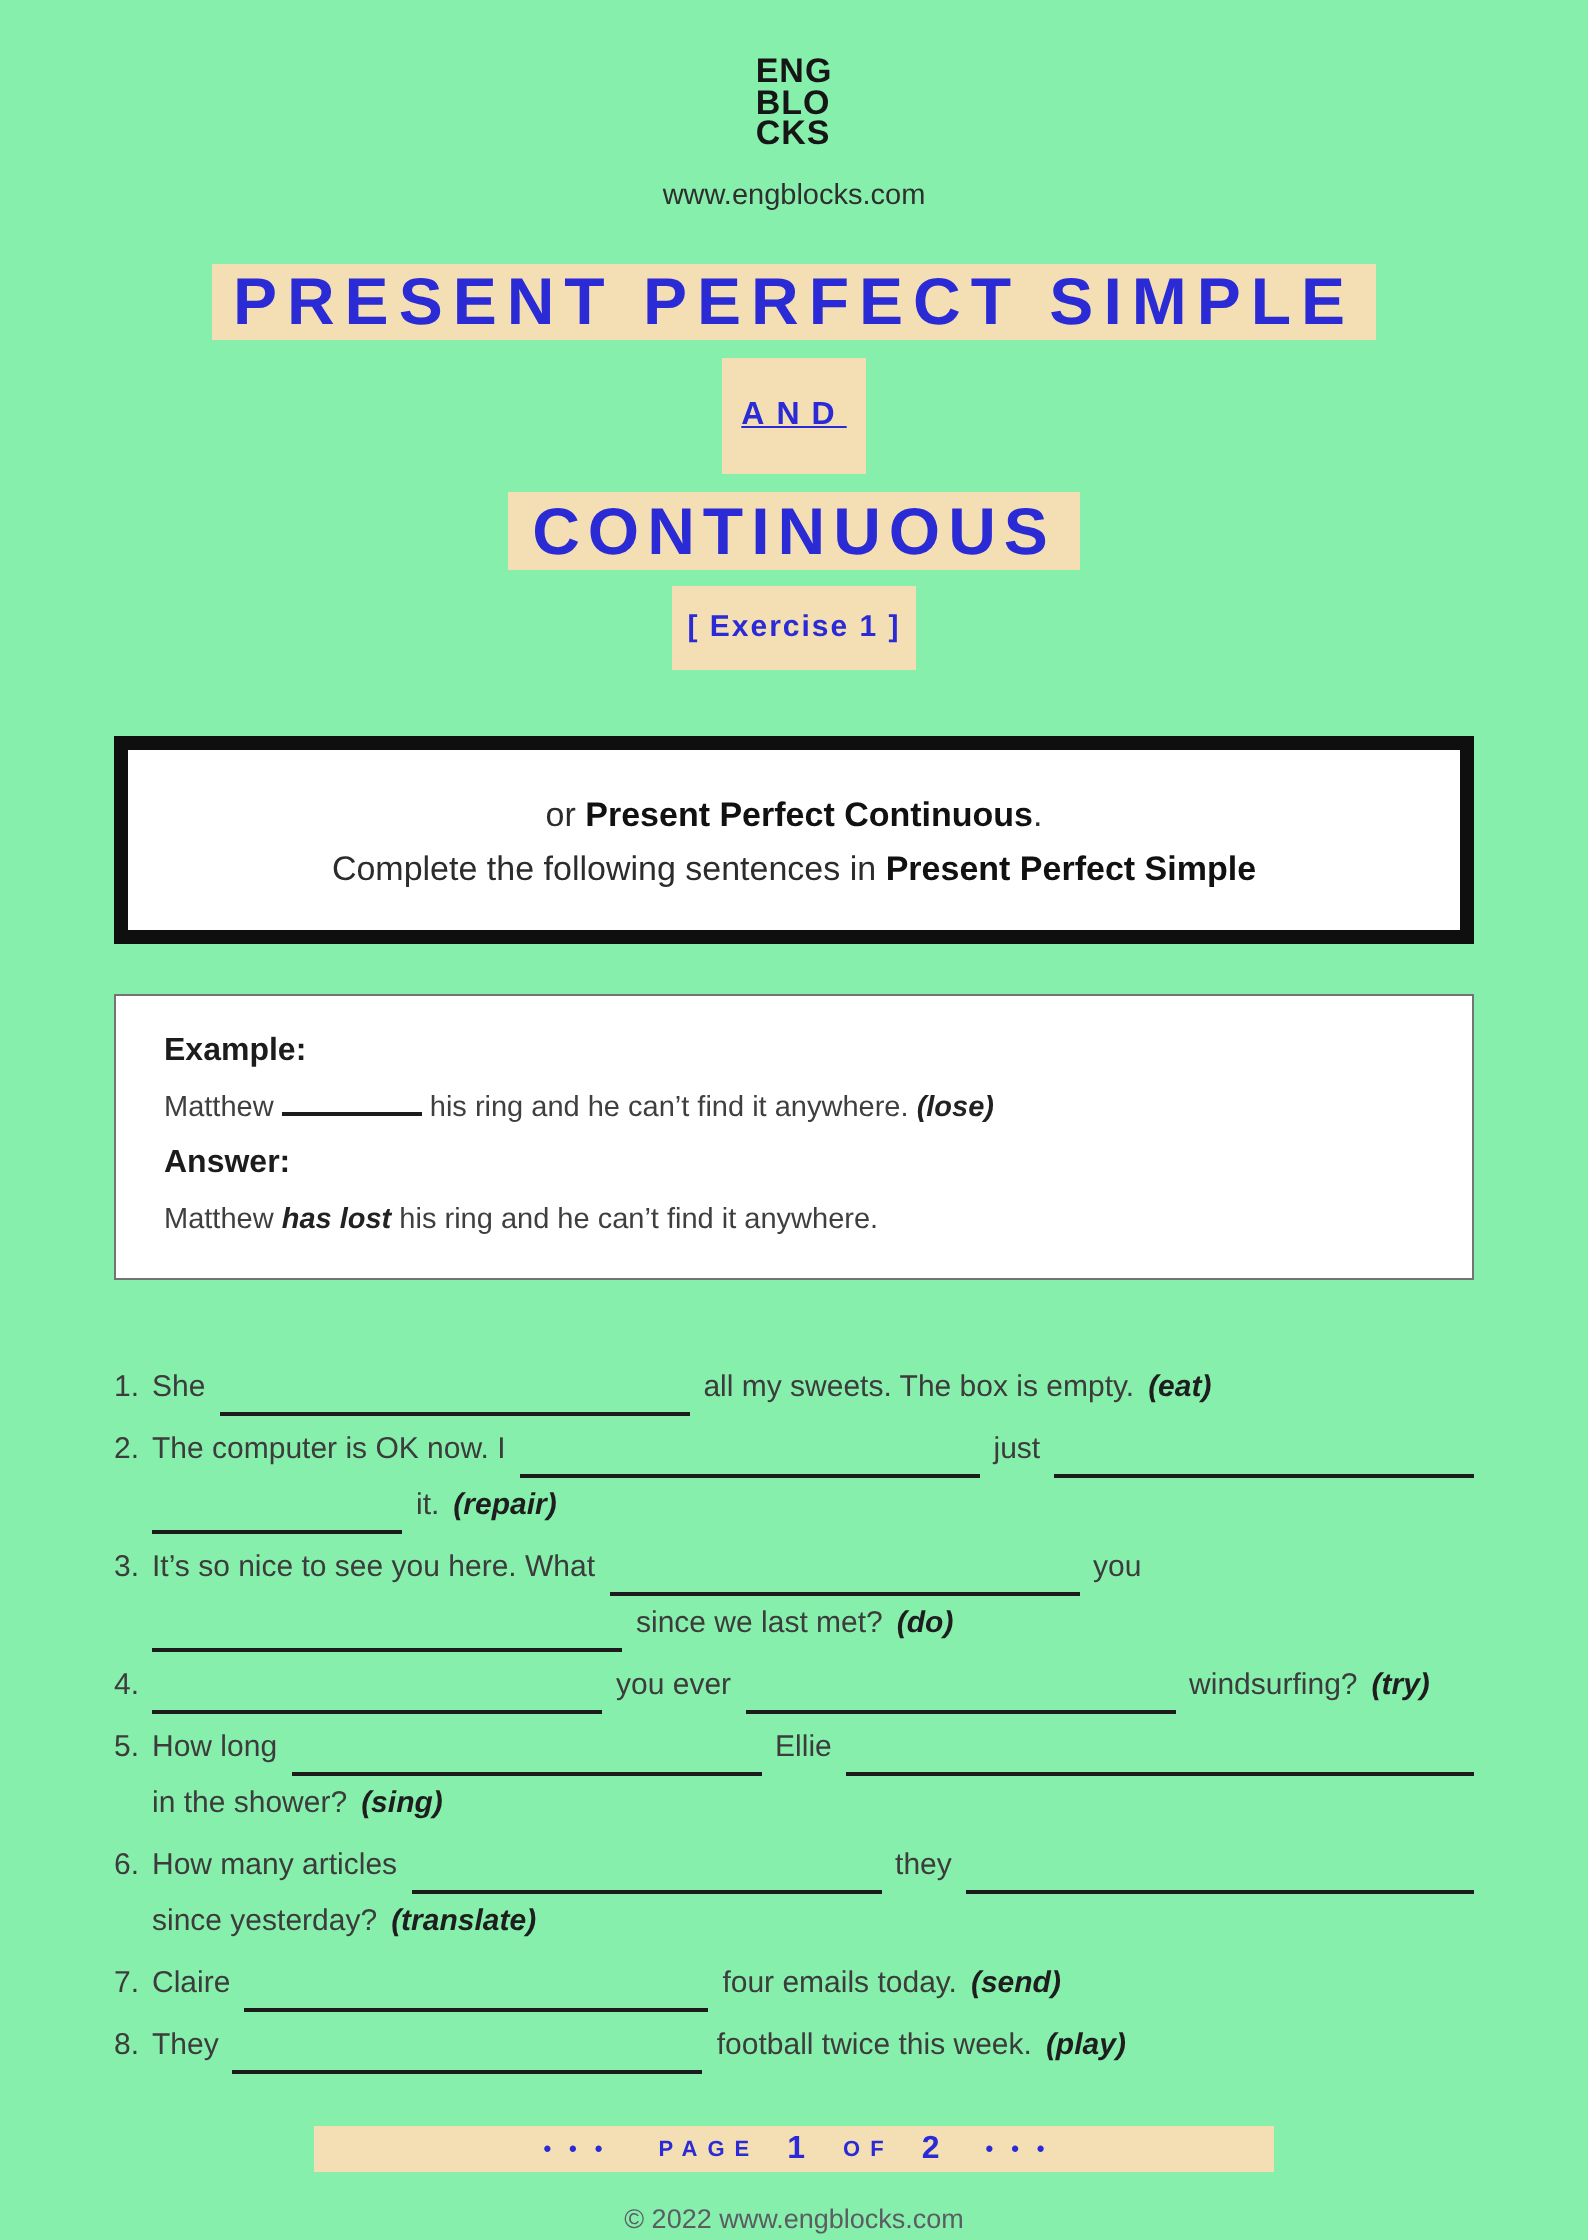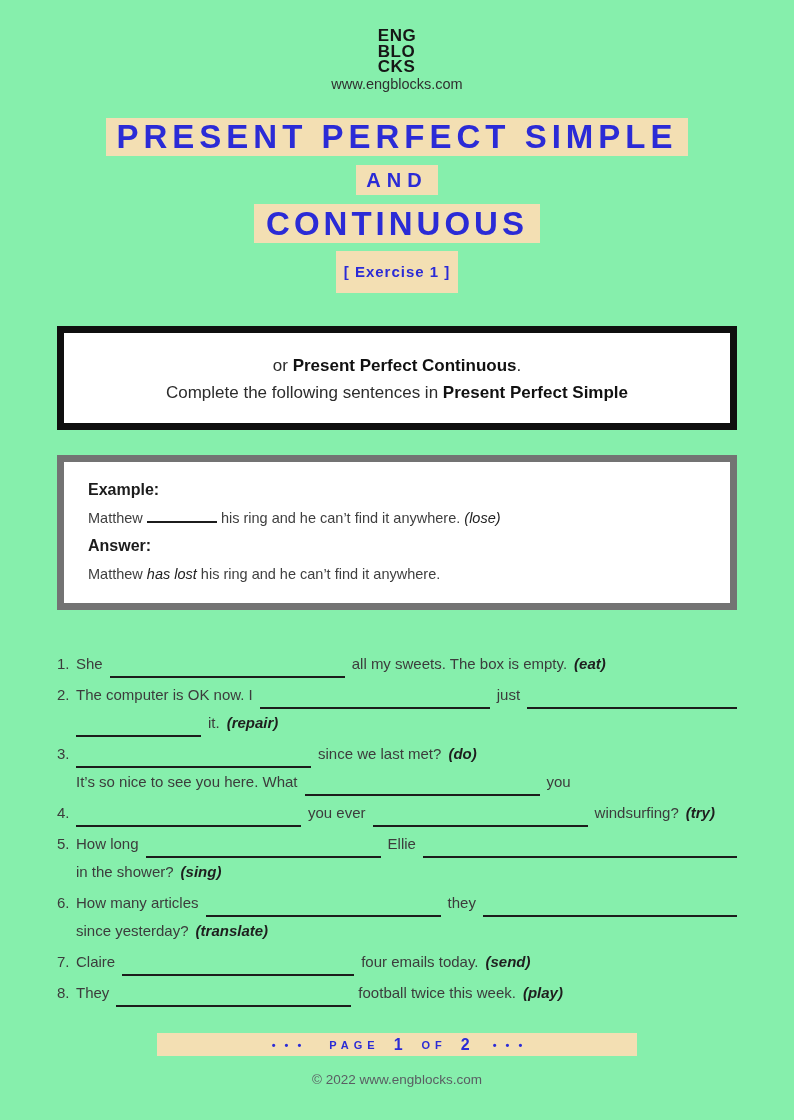--- a/index.html
+++ b/index.html
@@ -7,49 +7,49 @@
   body { font-family: "Liberation Sans", "DejaVu Sans", sans-serif; }
   .page {
     width: 794px; height: 1120px; margin: 0 auto; background: #86efac;
     padding: 28px 57px 0 57px; overflow: hidden; position: relative;
   }
 
   
   .hdr { text-align: center; }
   .logo { display: inline-block; color: #161616; font-weight: 900;
           font-size: 17px; line-height: 15.5px; letter-spacing: 0.5px; text-align: left; }
-  .site { font-size: 14.5px; color: #2f2f2f; }
+  .site { margin-top: 13px; font-size: 14.5px; color: #2f2f2f; }
 
   
   .title-sec { margin-top: 26px; text-align: center; }
   .hl { background: #f3dfb3; display: inline-block; }
   .t1 { font-size: 33px; font-weight: 800; color: #2b2bd6; letter-spacing: 5px;
         padding: 2px 10px; line-height: 34px; }
-  .t-and { font-size: 20px; font-weight: 800; color: #2b2bd6; letter-spacing: 6px;
-        padding: 3px 10px; line-height: 24px; margin-top: 9px; }
+  .t-and { font-size: 16px; font-weight: 800; color: #2b2bd6; letter-spacing: 6px;
+        padding: 17px 10px; line-height: 24px; margin-top: 9px; text-decoration: underline; }
   .t2 { font-size: 33px; font-weight: 800; color: #2b2bd6; letter-spacing: 4px;
         padding: 2px 12px; line-height: 35px; margin-top: 9px; }
   .t-ex { font-size: 15px; font-weight: 700; color: #2b2bd6; letter-spacing: 1px;
         padding: 11px 8px; line-height: 20px; margin-top: 8px; }
   .title-line { display: block; }
 
   
   .instr-box { margin-top: 33px; border: 7px solid #0f0f0f; background: #fff;
                padding: 19px 20px 17px 20px; text-align: center; }
   .instr-box .ln { font-size: 17px; color: #2c2c2c; line-height: 27px; }
   .instr-box b { color: #111; }
 
   
-  .ex-box { margin-top: 25px; border: 7px solid #737373; background: #fff;
+  .ex-box { margin-top: 25px; border: 1px solid #737373; background: #fff;
             padding: 15px 24px 14px 24px; }
   .ex-label { font-size: 16px; font-weight: 700; color: #1c1c1c; line-height: 26px; }
   .ex-sent { font-size: 14.5px; color: #3f3f3f; line-height: 30px; }
   .ex-blank { display: inline-block; width: 70px; height: 13px;
               border-bottom: 2px solid #1c1c1c; }
-  .bi { font-weight: 400; font-style: italic; color: #222; }
+  .bi { font-weight: 700; font-style: italic; color: #222; }
 
   
   .ex-list { margin-top: 40px; }
   .sentence { position: relative; padding-left: 19px; margin-bottom: 3px; }
   .num { position: absolute; left: 0; top: 0; font-size: 15px; color: #3c3c3c;
          line-height: 28px; }
   .ex-line { display: flex; align-items: flex-end; column-gap: 7px;
              height: 28px; line-height: 28px; white-space: nowrap; }
   .txt { font-size: 15px; color: #3c3c3c; }
   .verb { font-size: 15px; font-weight: 700; font-style: italic; color: #1e1e1e; }
@@ -138,28 +138,28 @@
         </div>
         <div class="ex-line">
           <span class="blank" style="width: 125px;"></span>
           <span class="txt">it.</span>
           <span class="verb">(repair)</span>
         </div>
       </div>
       <div class="sentence">
         <span class="num">3.</span>
         <div class="ex-line">
+          <span class="txt">It’s so nice to see you here. What</span>
+          <span class="blank" style="width: 235px;"></span>
+          <span class="txt">you</span>
+        </div>
+        <div class="ex-line">
           <span class="blank" style="width: 235px;"></span>
           <span class="txt">since we last met?</span>
           <span class="verb">(do)</span>
-        </div>
-        <div class="ex-line">
-          <span class="txt">It’s so nice to see you here. What</span>
-          <span class="blank" style="width: 235px;"></span>
-          <span class="txt">you</span>
         </div>
       </div>
       <div class="sentence">
         <span class="num">4.</span>
         <div class="ex-line">
           <span class="blank" style="width: 225px;"></span>
           <span class="txt">you ever</span>
           <span class="blank" style="width: 215px;"></span>
           <span class="txt">windsurfing?</span>
           <span class="verb">(try)</span>

